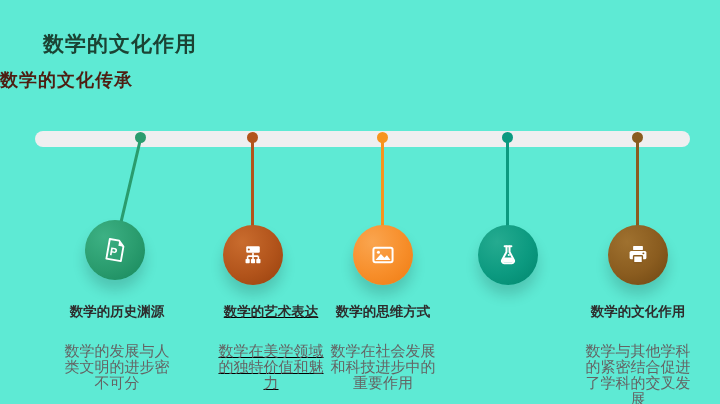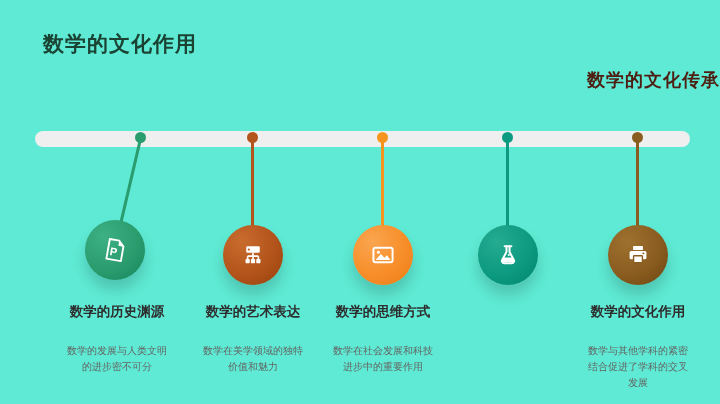--- a/index.html
+++ b/index.html
@@ -10,21 +10,21 @@
     overflow:hidden;
     font-family:"Liberation Sans","DejaVu Sans",sans-serif;
   }
   .main-title{
     position:absolute;left:43px;top:30px;
     font-size:21px;font-weight:bold;color:#1b4334;
     letter-spacing:1px;
   }
   .subtitle{
     position:absolute;left:0;right:0;top:68px;
-    text-align:right;
+    text-align:left;
     font-size:18px;font-weight:bold;color:#4e1e12;
     letter-spacing:1px;
   }
   .timeline-bar{
     position:absolute;left:35px;top:131px;
     width:655px;height:16px;border-radius:8px;
     background:#efeff0;
   }
   .dot{position:absolute;width:11px;height:11px;border-radius:50%;top:132px;}
   .d1{left:135px;background:#2a9c6e;}
@@ -48,30 +48,30 @@
   }
   .c1{left:85px;top:220px;background:radial-gradient(circle at 32% 28%,#3db184,#2a9c6e 55%,#17875c 100%);}
   .c2{left:223px;top:225px;background:radial-gradient(circle at 32% 28%,#c96c2e,#b2541b 55%,#97400d 100%);}
   .c3{left:353px;top:225px;background:radial-gradient(circle at 32% 28%,#faa54f,#f78e2a 55%,#ee7b12 100%);}
   .c4{left:478px;top:225px;background:radial-gradient(circle at 32% 28%,#25ab90,#0c9a80 55%,#00866d 100%);}
   .c5{left:608px;top:225px;background:radial-gradient(circle at 32% 28%,#9f712f,#8a5c1f 55%,#6d4511 100%);}
   .c1 svg{transform:rotate(10deg);}
 
   .col{position:absolute;top:303px;width:150px;text-align:center;}
   .t1{left:42px;}
-  .t2{left:178px;}
+  .t2{left:196px;text-decoration:underline;}
   .t3{left:308px;}
   .t4{left:433px;}
   .t5{left:563px;}
   .col-title{
     font-size:13.5px;font-weight:bold;color:#2e2e2e;margin-bottom:22px;text-align:center;
   }
   .col-desc{
     width:106px;margin:13px auto;
-    font-size:10px;line-height:16px;color:#646464;
+    font-size:15px;line-height:16px;color:#646464;
   }
 </style>
 </head>
 <body>
 
 <div class="slide">
 
   <div class="main-title">数学的文化作用</div>
   <div class="subtitle">数学的文化传承</div>
 

